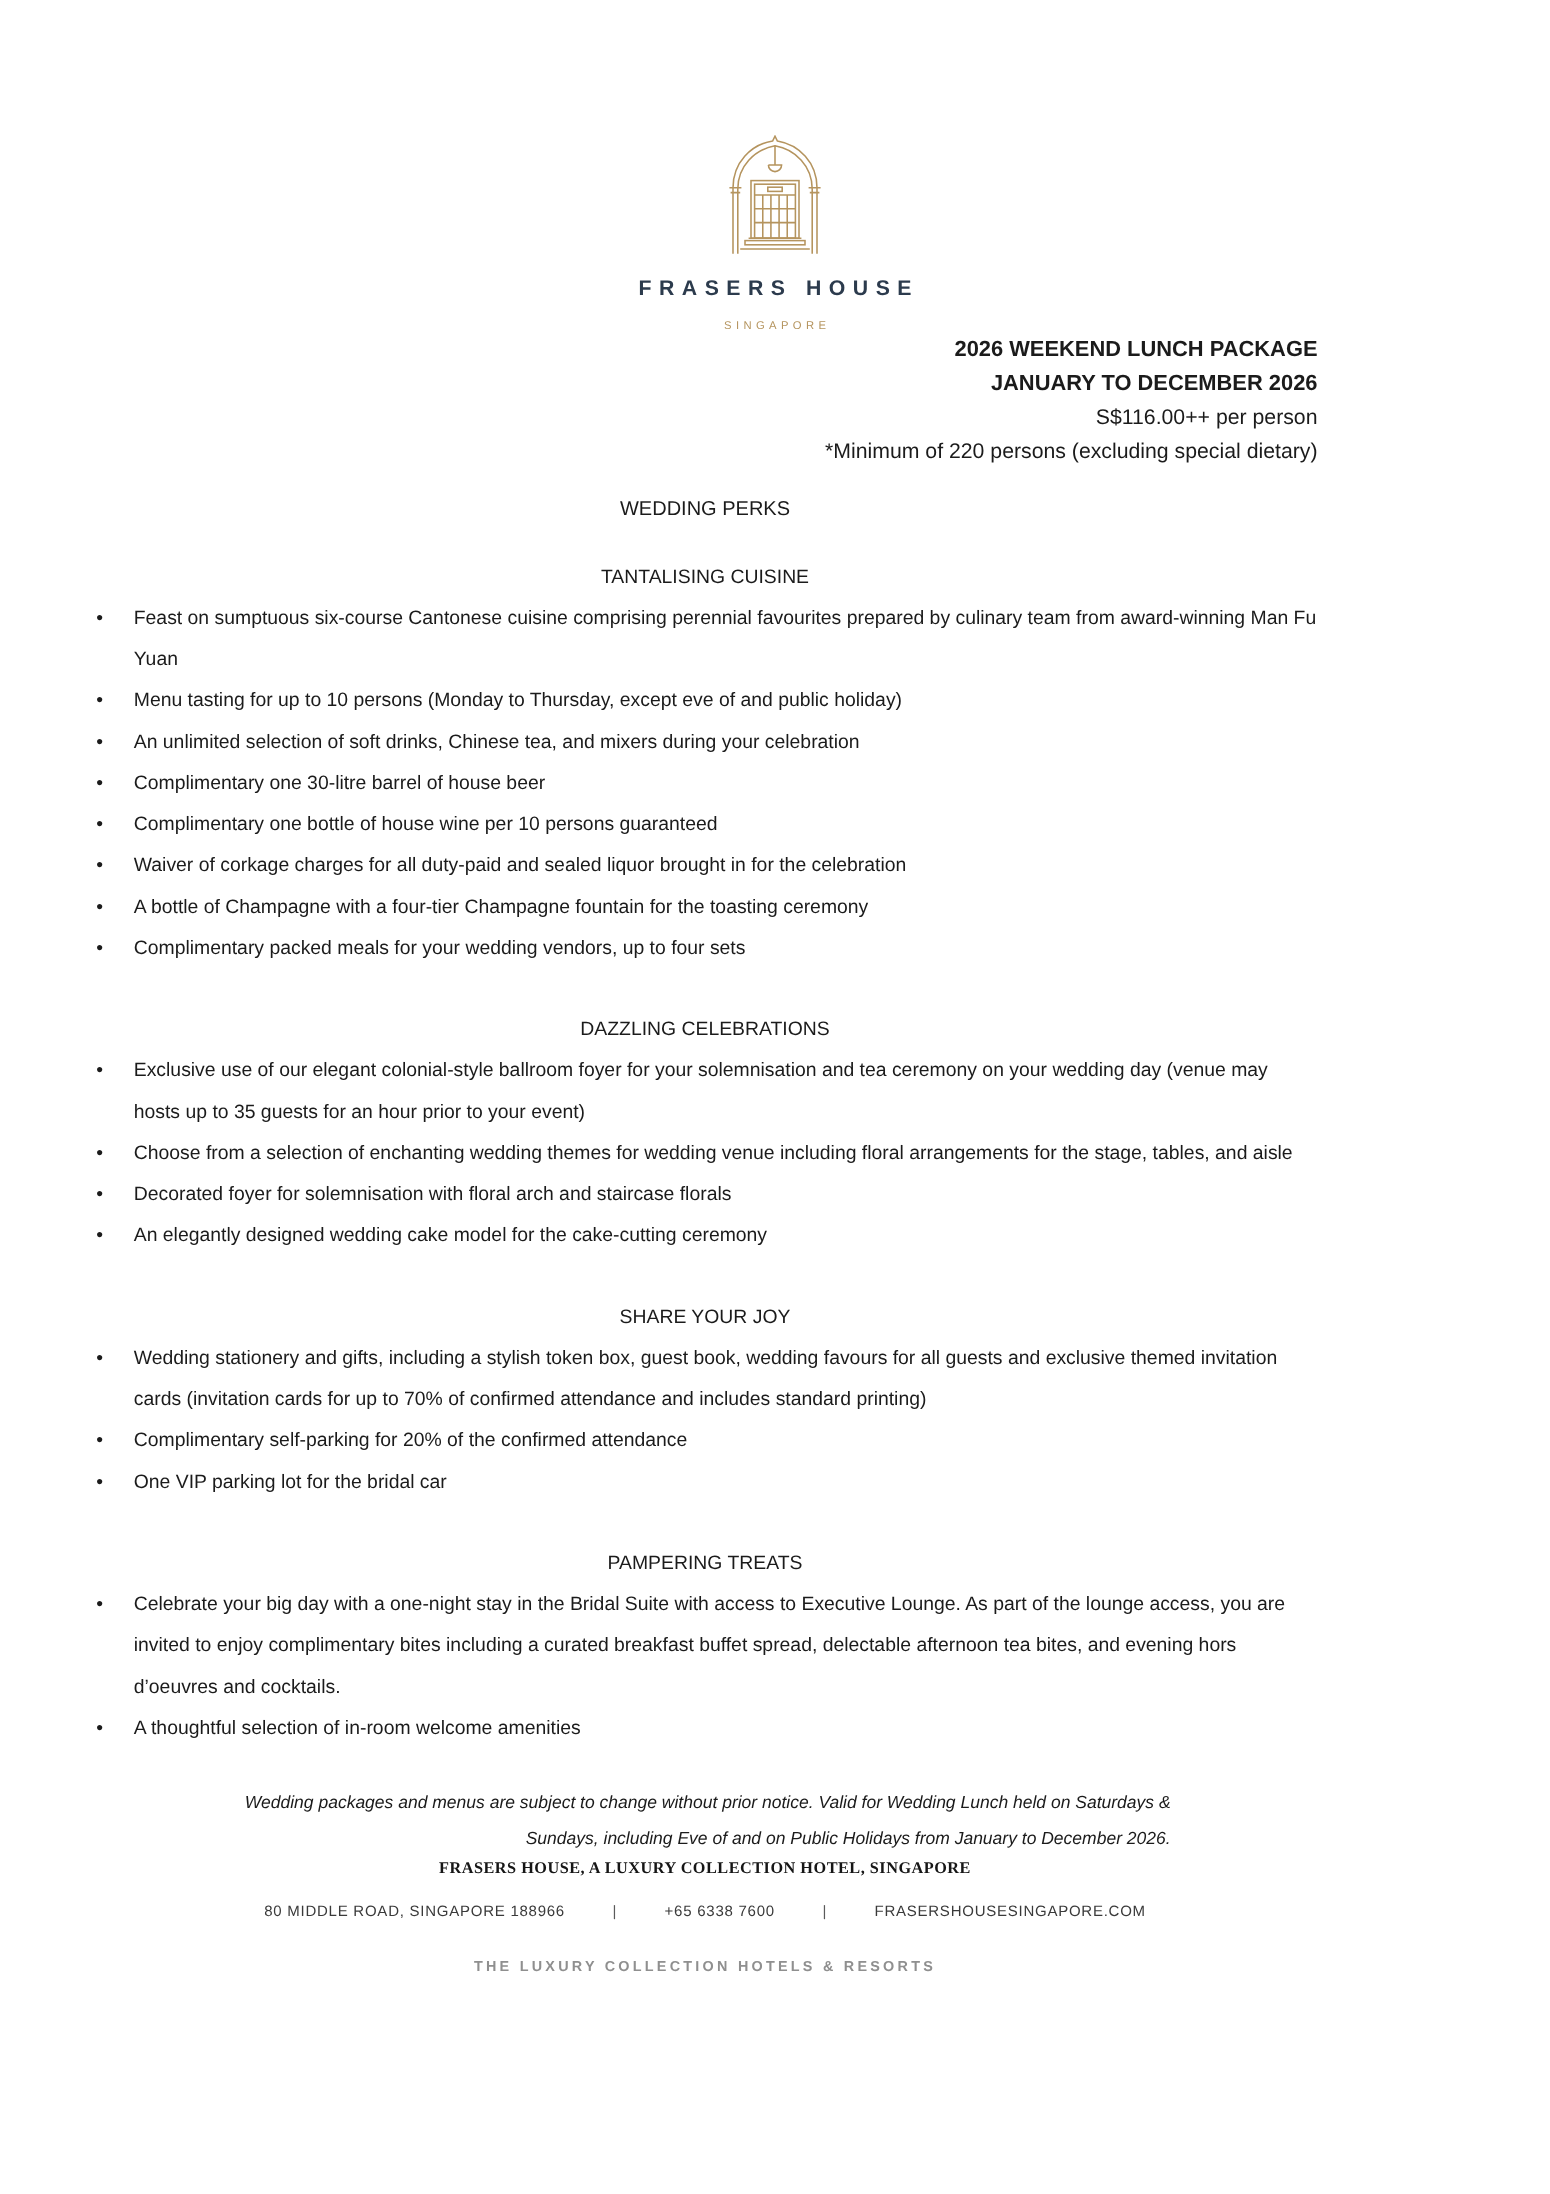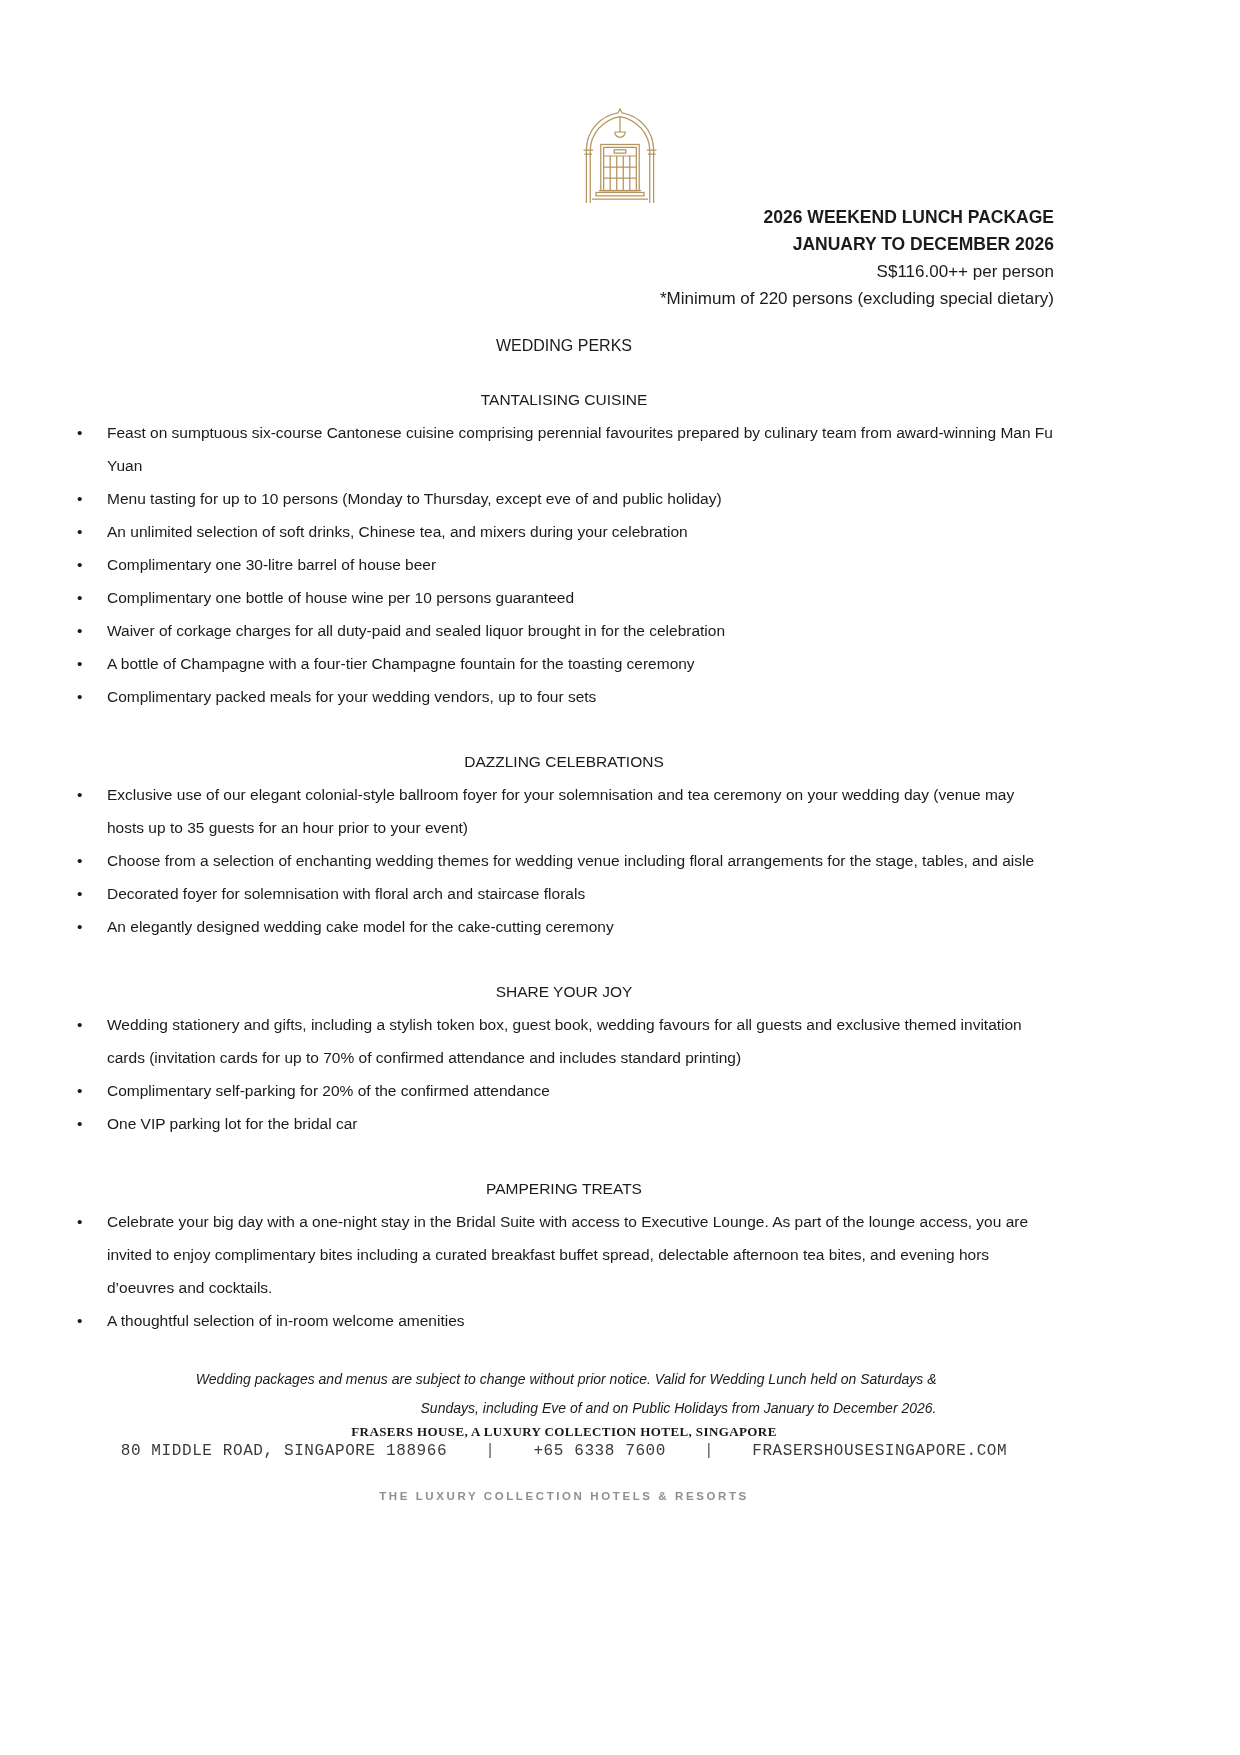--- a/index.html
+++ b/index.html
@@ -41,23 +41,23 @@
     font-style:italic; font-size:14px; line-height:29px; text-align:right;
   }
   
   .footer { text-align:center; }
   .hotel-line {
     line-height:18px;
     font-family:"Liberation Serif", serif; font-weight:bold;
     font-size:13px; letter-spacing:0.4px; color:#161616;
   }
   .address-line {
-    margin-top:2px; line-height:16px;
-    font-family:Liberation Mono, monospace;
-    font-size:16px; letter-spacing:0.6px; color:#3a3a3a;
+    margin-top:18px; line-height:16px;
+    font-family:Liberation Sans, sans-serif;
+    font-size:12px; letter-spacing:0.6px; color:#3a3a3a;
   }
   .address-line .sep { margin:0 38px; color:#5a5a5a; }
   .collection-line {
     margin-top:30px; line-height:14px;
     font-size:11.5px; font-weight:bold; letter-spacing:2.6px;
     color:#8f8f8f;
   }
 </style>
 </head>
 <body>
@@ -83,20 +83,22 @@
       <rect x="36" y="43.5" width="12" height="3.5"></rect>
 
       <path d="M31.8 50 L31.8 86 M38.6 50 L38.6 86 M45.4 50 L45.4 86 M52.2 50 L52.2 86"></path>
 
       <path d="M25 61.5 L59 61.5 M25 73 L59 73"></path>
 
       <path d="M20 86 L64 86"></path>
       <rect x="17" y="88" width="50" height="3.5"></rect>
       <path d="M13 95 L71 95"></path>
     </svg>
+    <div class="wordmark">FRASERS HOUSE</div>
+    <div class="wordmark-sub">SINGAPORE</div>
   </header>
 
   <main class="content">
 
     <div class="title-block">
       <div class="title-bold">2026 WEEKEND LUNCH PACKAGE</div>
       <div class="title-bold">JANUARY TO DECEMBER 2026</div>
       <div>S$116.00++ per person</div>
       <div>*Minimum of 220 persons (excluding special dietary)</div>
     </div>

